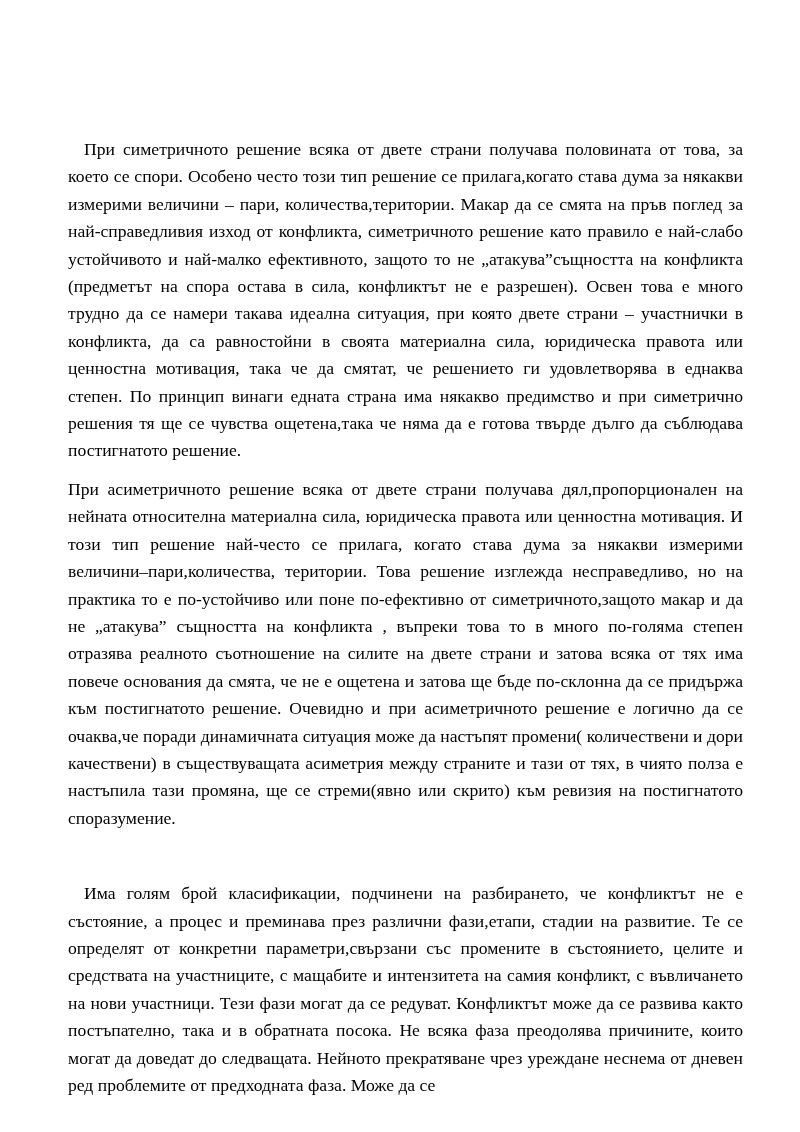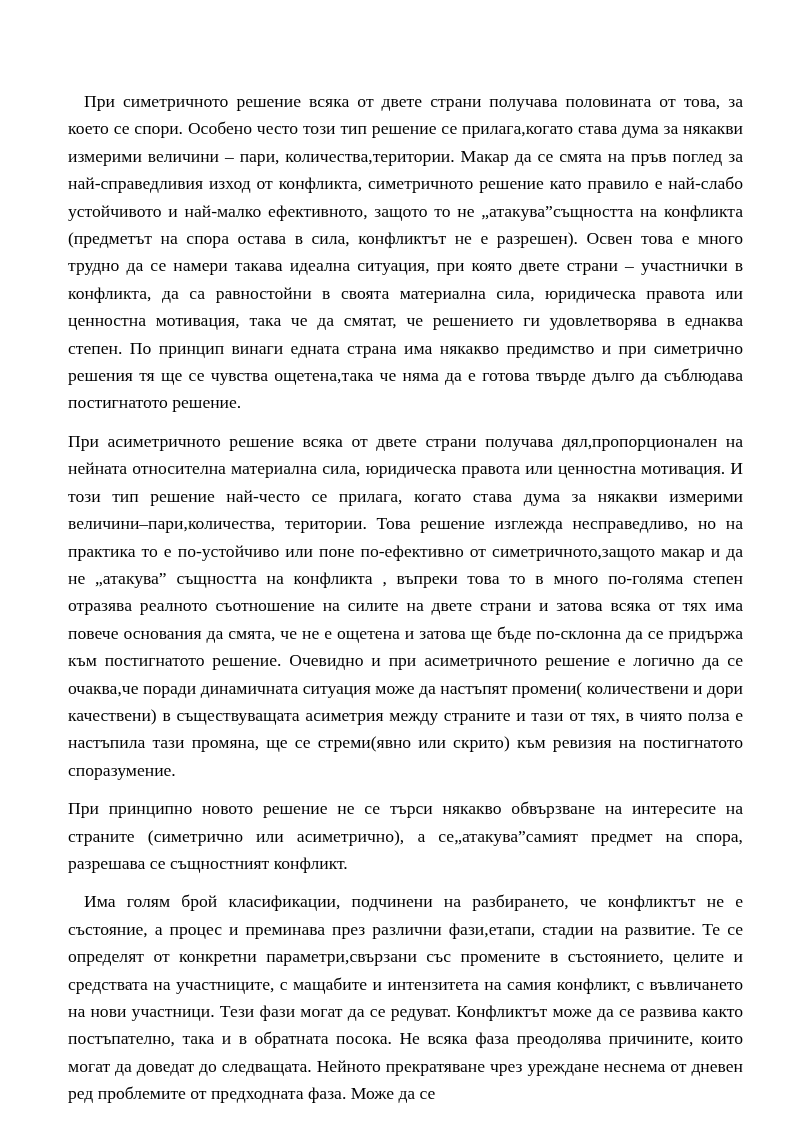--- a/index.html
+++ b/index.html
@@ -35,37 +35,37 @@
     line-height: 27.4px;
     text-align: justify;
     text-justify: inter-word;
     letter-spacing: 0px;
     word-spacing: 0px;
     hyphens: none;
     -webkit-hyphens: none;
   }
   p.para.indent {
     text-indent: 16px;
+    margin-top: 48px;
   }
   p.para.noindent {
     text-indent: 0;
     font-family: Liberation Serif, serif;
   }
   p.para:last-child {
     margin-bottom: 0;
   }
 </style>
 </head>
 <body>
 
 <div class="page">
   <div class="text-column">
 
     <p class="para indent">При симетричното решение всяка от двете страни получава половината от това, за което се спори. Особено често този тип решение се прилага,когато става дума за някакви измерими величини – пари, количества,територии. Макар да се смята на пръв поглед за най-справедливия изход от конфликта, симетричното решение като правило е най-слабо устойчивото и най-малко ефективното, защото то не „атакува”същността на конфликта (предметът на спора остава в сила, конфликтът не е разрешен). Освен това е много трудно да се намери такава идеална ситуация, при която двете страни – участнички в конфликта, да са равностойни в своята материална сила, юридическа правота или ценностна мотивация, така че да смятат, че решението ги удовлетворява в еднаква степен. По принцип винаги едната страна има някакво предимство и при симетрично решения тя ще се чувства ощетена,така че няма да е готова твърде дълго да съблюдава постигнатото решение.</p>
 
     <p class="para noindent">При асиметричното решение всяка от двете страни получава дял,пропорционален на нейната относителна материална сила, юридическа правота или ценностна мотивация. И този тип решение най-често се прилага, когато става дума за някакви измерими величини–пари,количества, територии. Това решение изглежда несправедливо, но на практика то е по-устойчиво или поне по-ефективно от симетричното,защото макар и да не „атакува” същността на конфликта , въпреки това то в много по-голяма степен отразява реалното съотношение на силите на двете страни и затова всяка от тях има повече основания да смята, че не е ощетена и затова ще бъде по-склонна да се придържа към постигнатото решение. Очевидно и при асиметричното решение е логично да се очаква,че поради динамичната ситуация може да настъпят промени( количествени и дори качествени) в съществуващата асиметрия между страните и тази от тях, в чиято полза е настъпила тази промяна, ще се стреми(явно или скрито) към ревизия на постигнатото споразумение.</p>
 
-    <p class="para noindent">При принципно новото решение не се търси някакво обвързване на интересите на страните (симетрично или асиметрично), а се„атакува”самият предмет на спора, разрешава се същностният конфликт.</p>
 
     <p class="para indent">Има голям брой класификации, подчинени на разбирането, че конфликтът не е състояние, а процес и преминава през различни фази,етапи, стадии на развитие. Те се определят от конкретни параметри,свързани със промените в състоянието, целите и средствата на участниците, с мащабите и интензитета на самия конфликт, с въвличането на нови участници. Тези фази могат да се редуват. Конфликтът може да се развива както постъпателно, така и в обратната посока. Не всяка фаза преодолява причините, които могат да доведат до следващата. Нейното прекратяване чрез уреждане неснема от дневен ред проблемите от предходната фаза. Може да се</p>
 
   </div>
 </div>
 
 </body></html>

